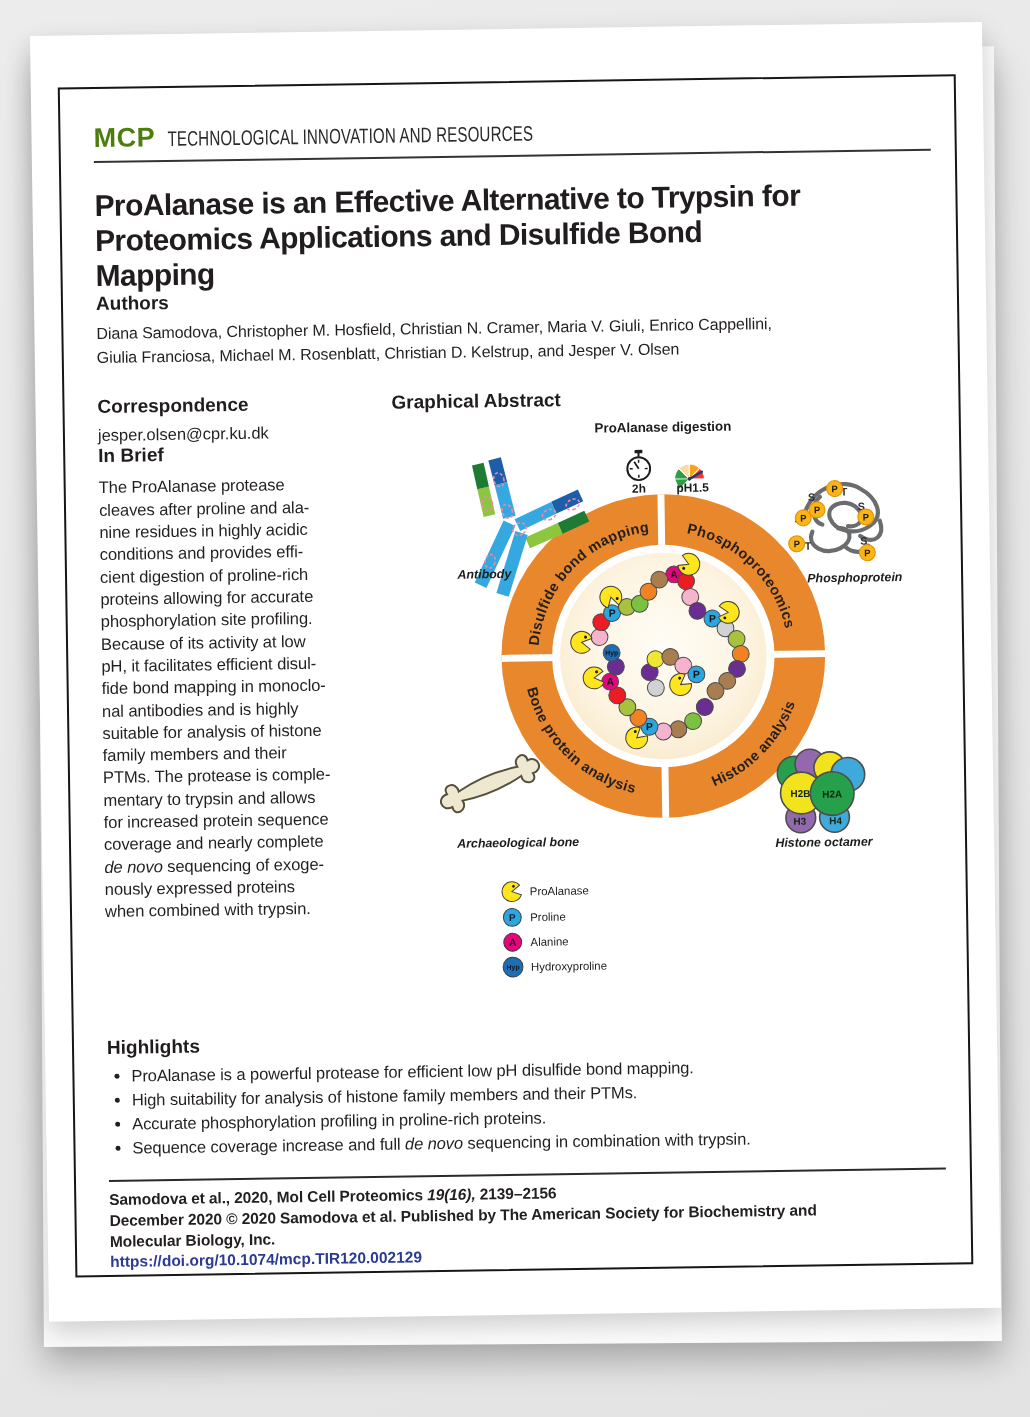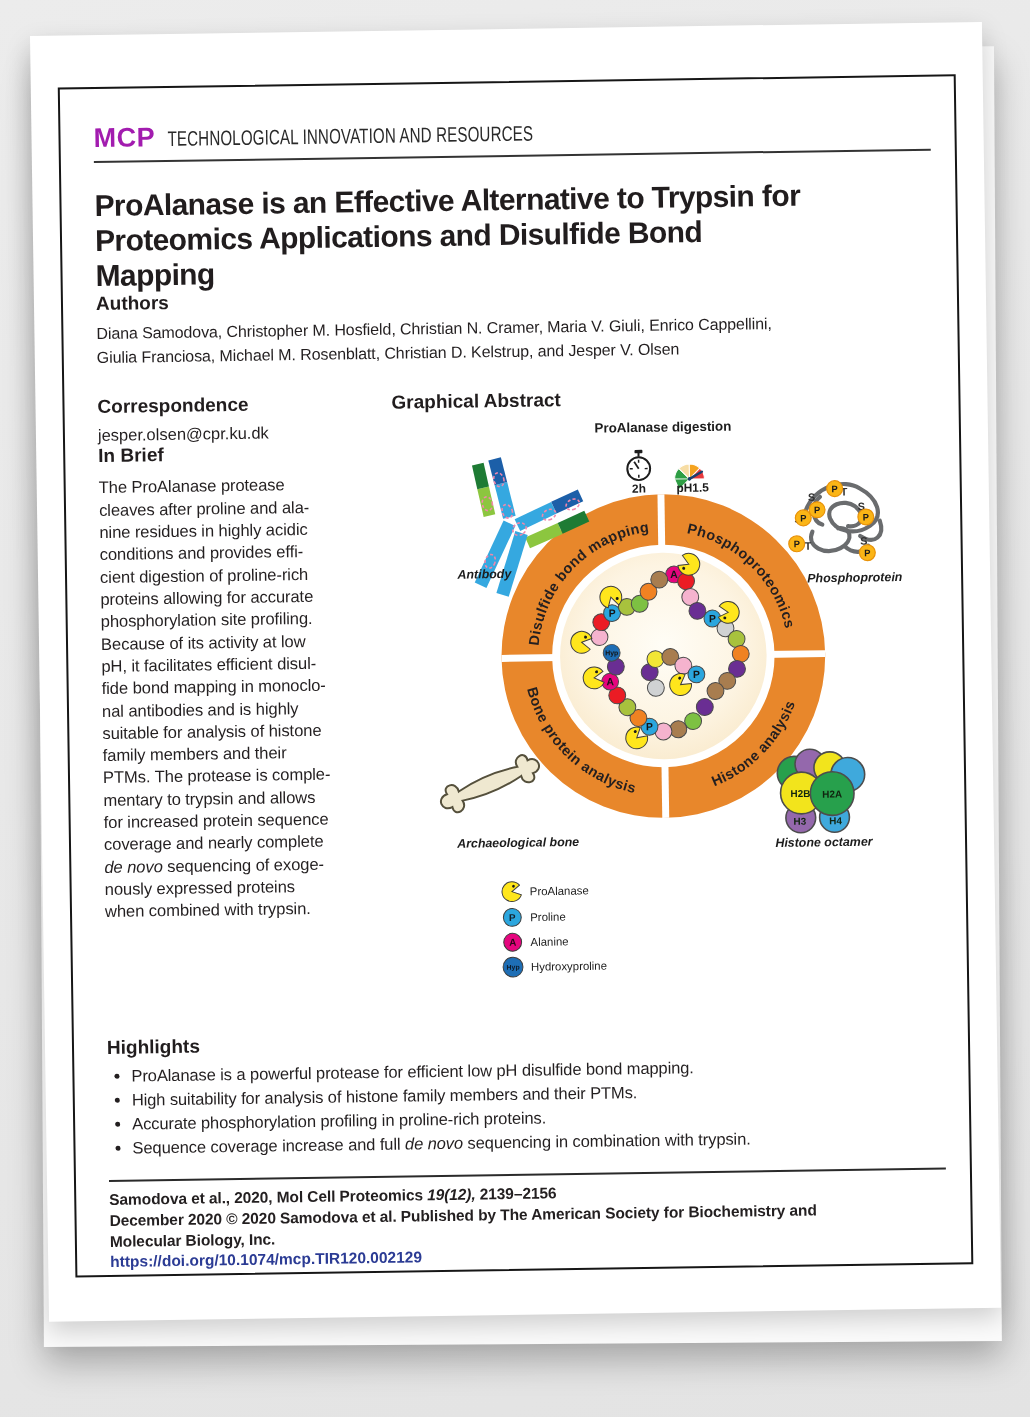--- a/index.html
+++ b/index.html
@@ -20,21 +20,21 @@
   }
   .frame{
     position:absolute;left:27px;right:27px;top:52px;bottom:44px;
     border:2.5px solid #161616;
   }
   .content{position:absolute;left:33px;right:24px;top:34px;bottom:10px;}
   .preline{white-space:pre-line;}
 
   
   .masthead{display:flex;align-items:baseline;gap:12px;border-bottom:2px solid #333;padding-bottom:7px;}
-  .mcp-logo{font-size:27px;font-weight:bold;color:#a21caf;letter-spacing:.5px;}
+  .mcp-logo{font-size:27px;font-weight:bold;color:#4d7c0f;letter-spacing:.5px;}
   .mast-cat{font-size:21px;color:#2a2a2a;display:inline-block;transform:scaleX(.72);transform-origin:left center;letter-spacing:.2px;white-space:nowrap;}
 
   h1.title{font-size:30px;line-height:1.16;letter-spacing:-.6px;margin:26px 0 0 0;color:#211d1e;}
   h2.sec{font-size:19px;margin:0;color:#211d1e;}
   .authors-head{margin-top:24px;}
   .authors-names{font-size:16px;line-height:1.5;margin-top:7px;letter-spacing:-.1px;}
 
   .two-col{display:flex;margin-top:26px;}
   .col-left{width:286px;flex:0 0 286px;}
   .col-right{flex:1;padding-left:8px;}
@@ -358,21 +358,21 @@
         <h2 class="sec">Highlights</h2>
         <ul id="highlights-list">
             <li>ProAlanase is a powerful protease for efficient low pH disulfide bond mapping.</li>
             <li>High suitability for analysis of histone family members and their PTMs.</li>
             <li>Accurate phosphorylation profiling in proline-rich proteins.</li>
             <li>Sequence coverage increase and full <i>de novo</i> sequencing in combination with trypsin.</li>
           </ul>
       </div>
 
       <div class="footer">
-        <div class="cite"><span>Samodova et al., 2020, Mol Cell Proteomics </span><i>19(12),</i><span> 2139–2156</span></div>
+        <div class="cite"><span>Samodova et al., 2020, Mol Cell Proteomics </span><i>19(16),</i><span> 2139–2156</span></div>
         <div class="cite preline">December 2020 © 2020 Samodova et al. Published by The American Society for Biochemistry and
 Molecular Biology, Inc.</div>
         <div class="doi"><a href="#">https://doi.org/10.1074/mcp.TIR120.002129</a></div>
       </div>
 
     </div>
   </div>
 </div>
 
 </body></html>

